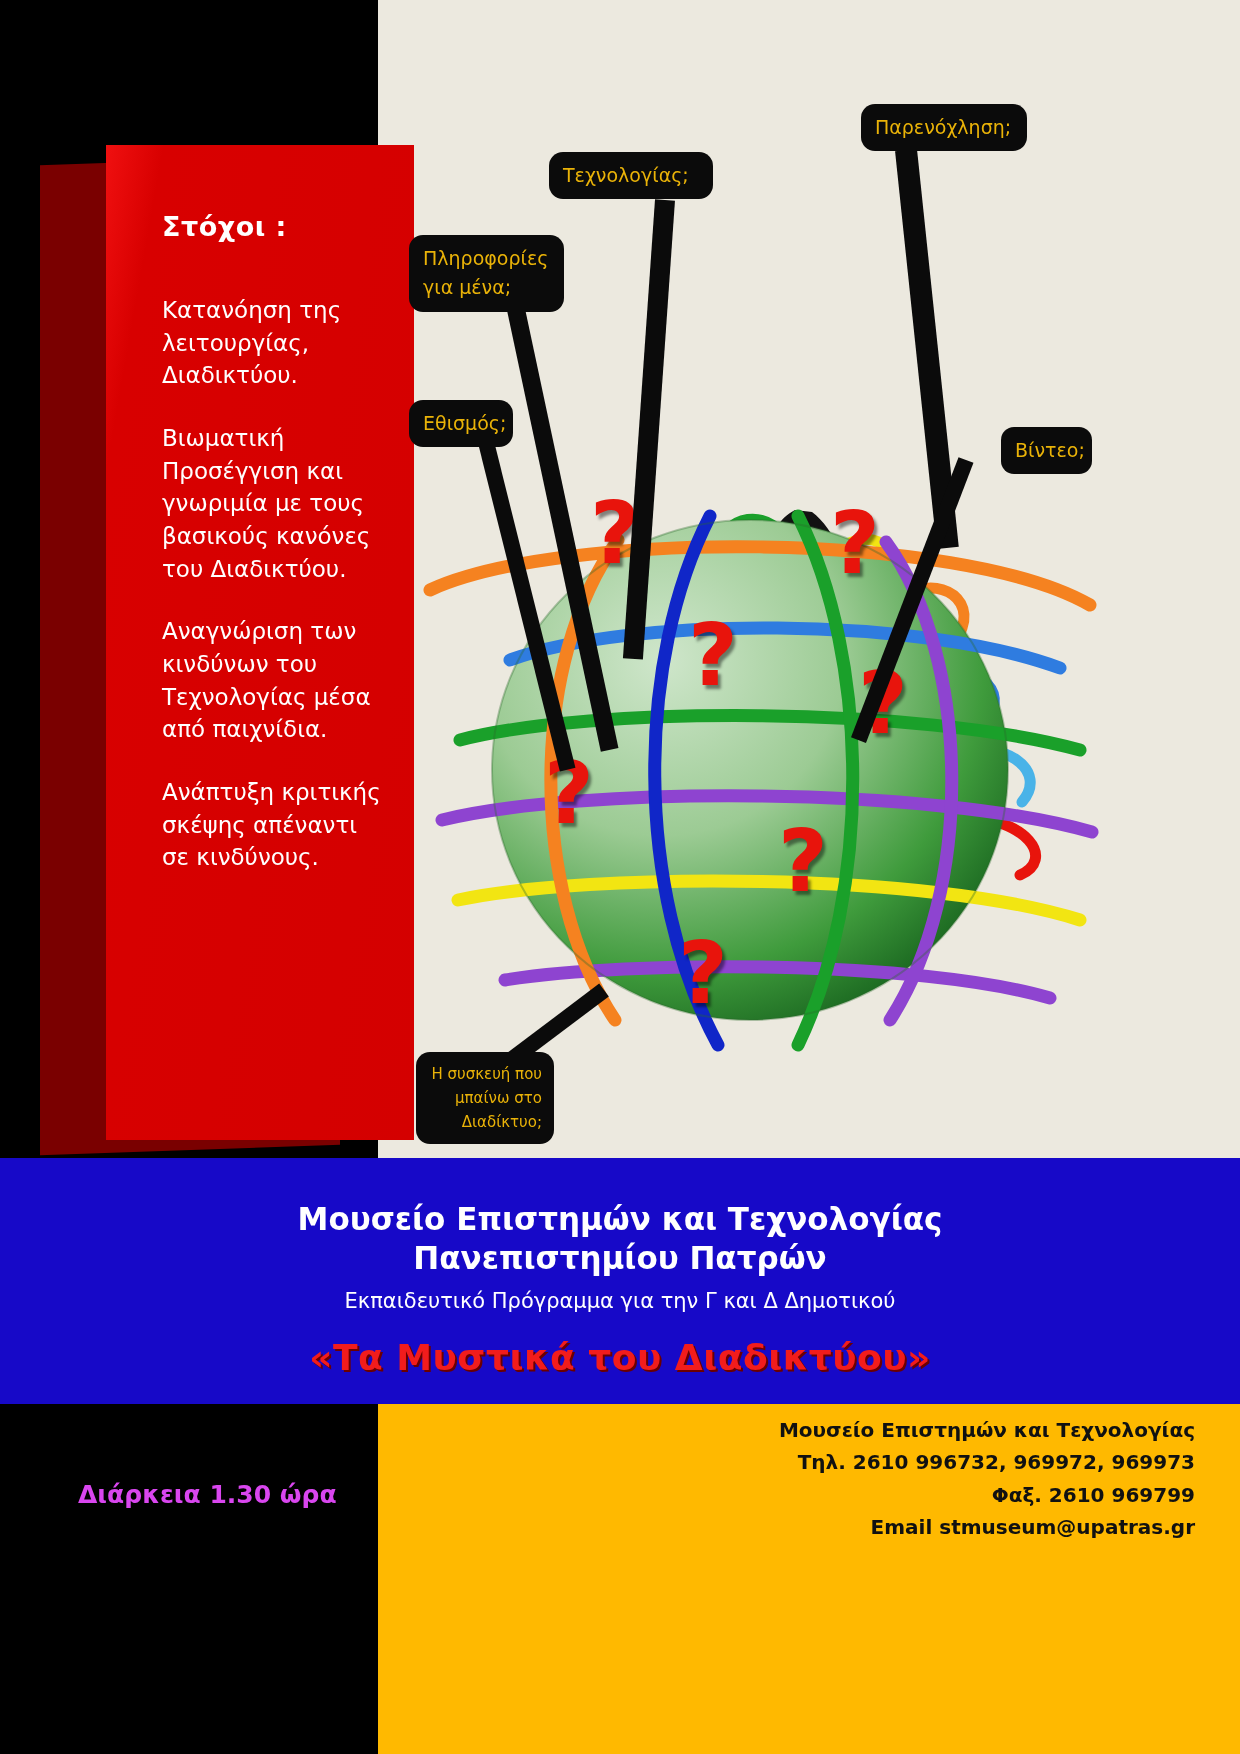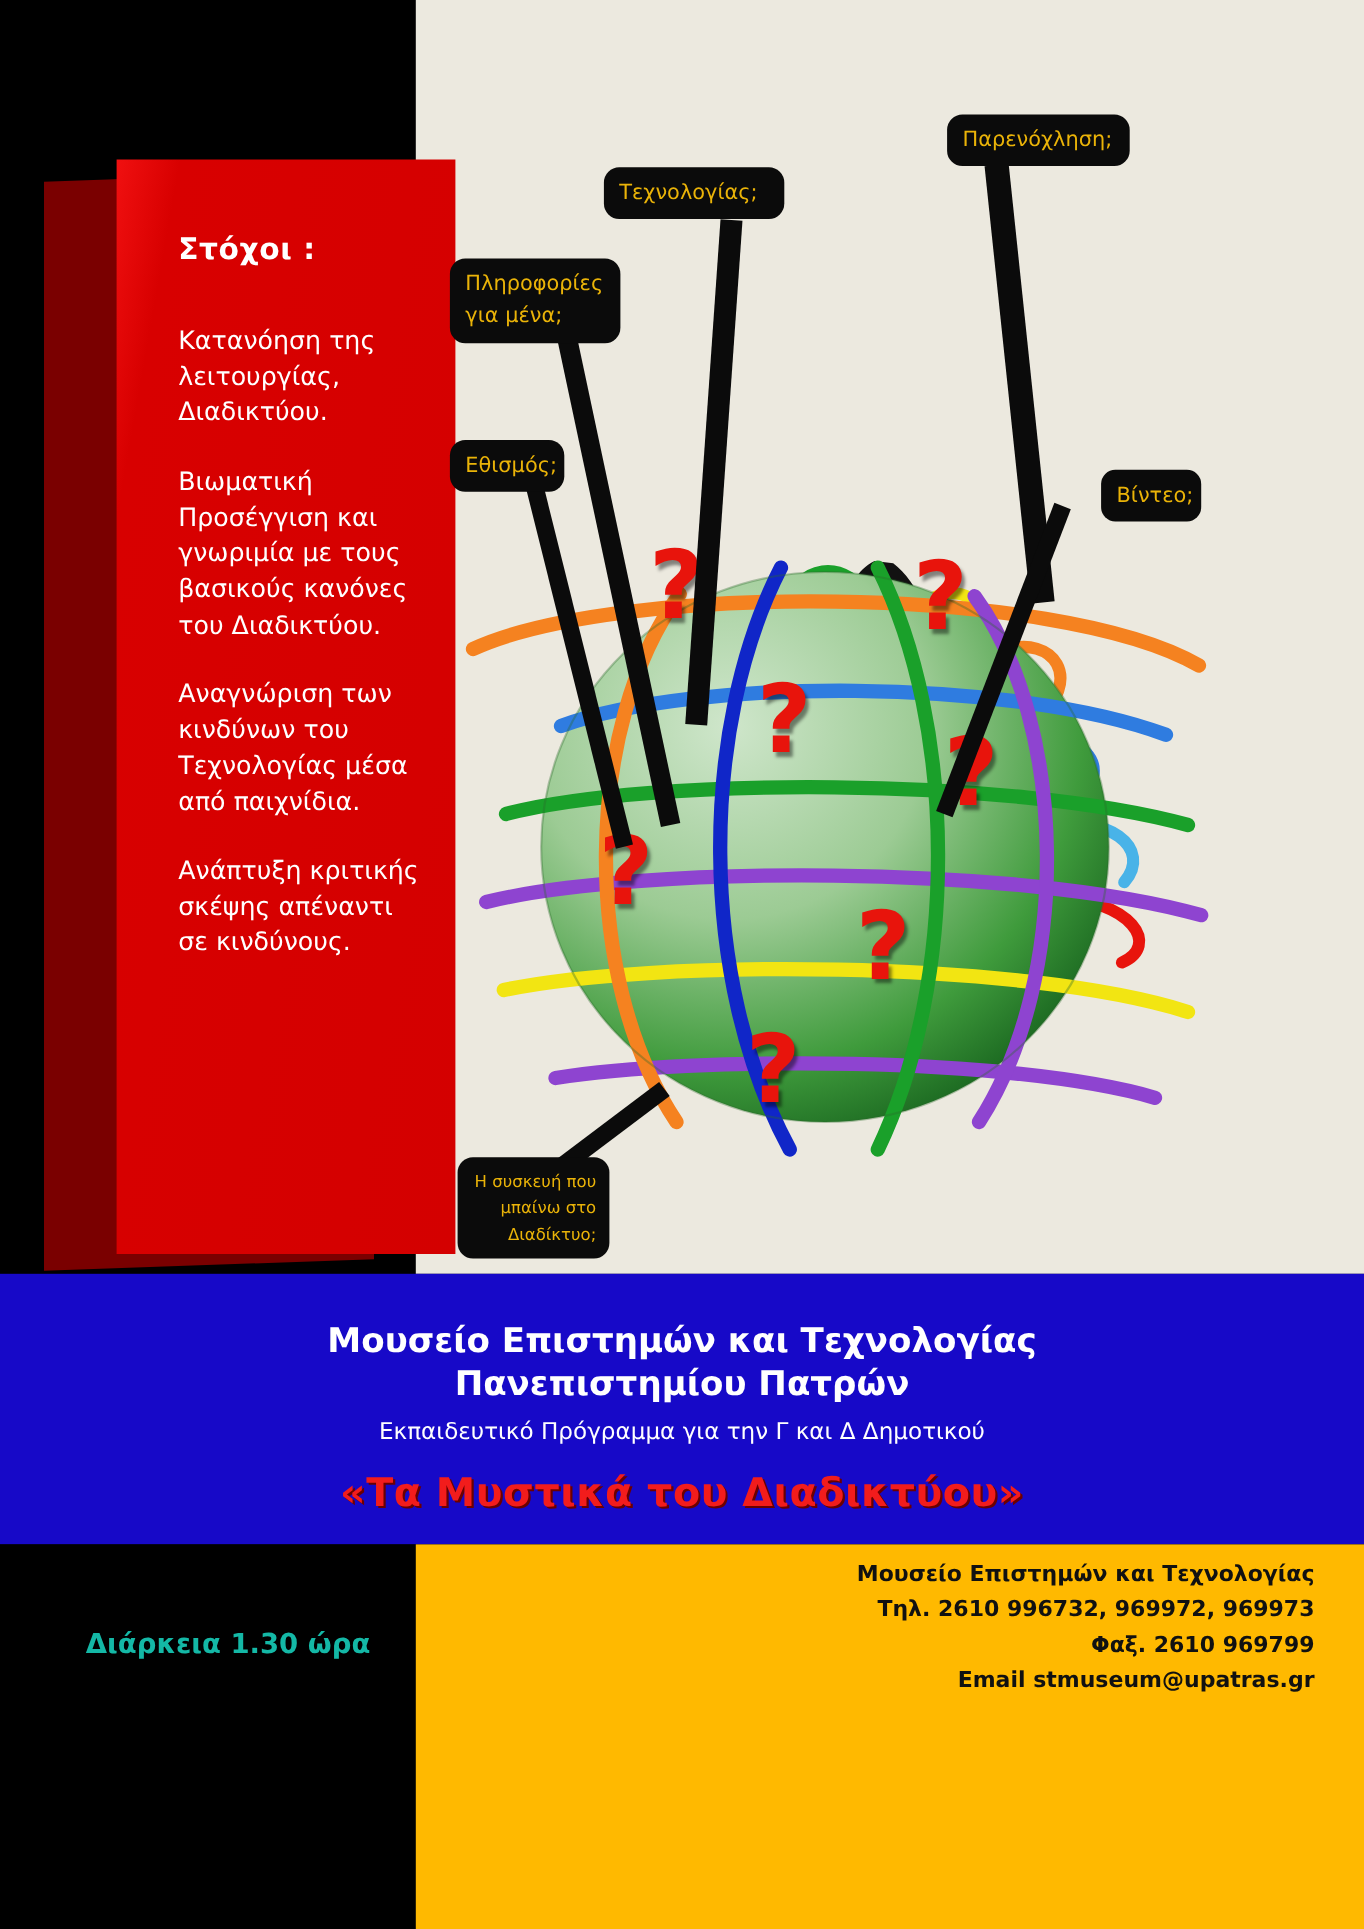--- a/index.html
+++ b/index.html
@@ -135,21 +135,21 @@
   
   .bottom-black {
     position: absolute;
     left: 0; top: 1404px;
     width: 378px; height: 350px;
     background: #000000;
   }
   .duration {
     position: absolute;
     left: 78px; top: 1480px;
-    color: #14b8a6;
+    color: #d946ef;
     font-size: 25px;
     font-weight: bold;
   }
   .bottom-yellow {
     position: absolute;
     left: 378px; top: 1404px;
     width: 862px; height: 350px;
     background: #ffb900;
     color: #111111;
     text-align: right;

